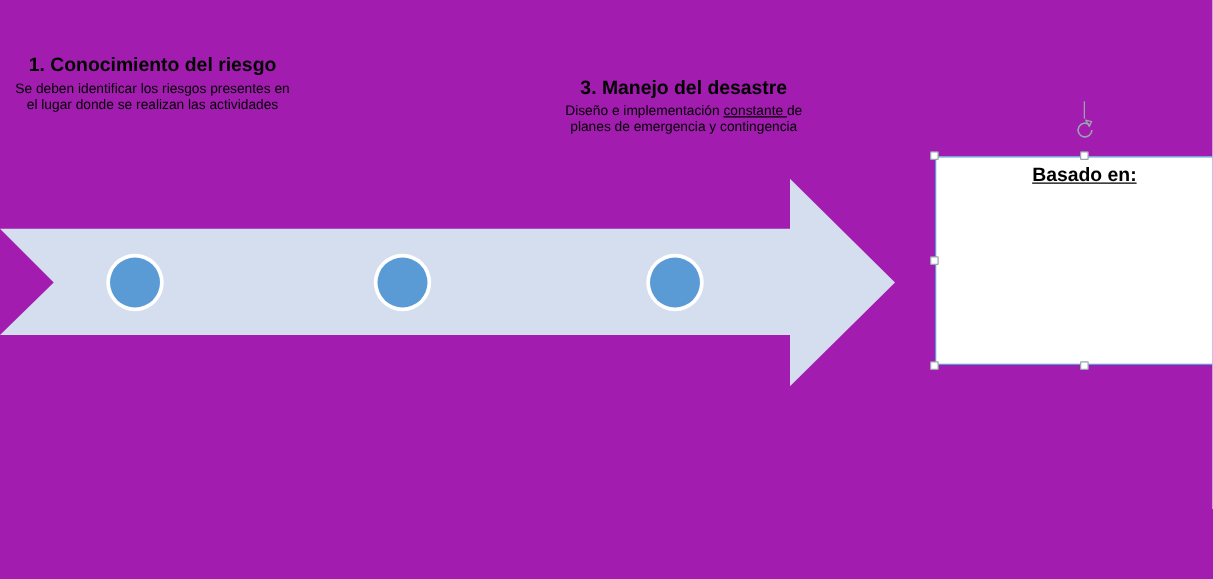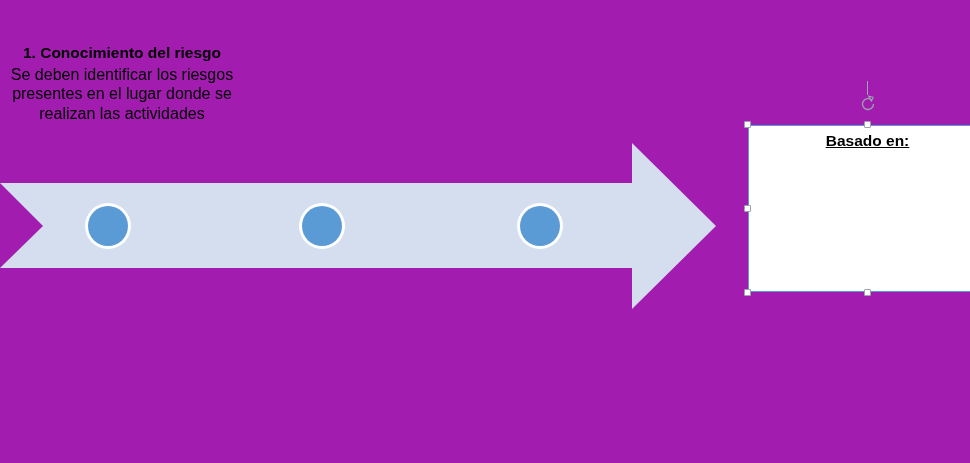--- a/index.html
+++ b/index.html
@@ -48,21 +48,21 @@
     position: absolute;
     text-align: center;
     line-height: 1.22;
   }
   .tblock .ttitle {
     font-weight: bold;
     font-size: 15.5px;
     margin: 0 0 2px 0;
   }
   .tblock .tbody {
-    font-size: 16px;
+    font-size: 11px;
     margin: 0;
   }
   .u { text-decoration: underline; }
 
   #block-1 { left: 8px;   top: 44px;  width: 228px; }
   #block-2 { left: 216px; top: 272px; width: 230px; }
   #block-3 { left: 436px; top: 62px;  width: 222px; }
 
   
   #textbox {
@@ -144,20 +144,24 @@
   <div class="milestone m3"></div>
 
   <div class="tblock" id="block-1">
     <p class="ttitle">1. Conocimiento del riesgo</p>
     <p class="tbody">Se deben identificar los riesgos presentes en el lugar donde se realizan las actividades</p>
   </div>
 
   <div class="tblock" id="block-2">
   </div>
 
+  <div class="tblock" id="block-3">
+    <p class="ttitle">3. Manejo del desastre</p>
+    <p class="tbody"><span>Diseño e implementación </span><span class="u">constante </span><span>de planes de emergencia y contingencia</span></p>
+  </div>
 
   <div id="textbox">
     <div class="tb-frame"></div>
 
     <div class="tb-text">
       <div class="tb-head">Basado en:</div>
     </div>
 
     <div class="rotate-handle">
       <div class="rotate-stem"></div>

